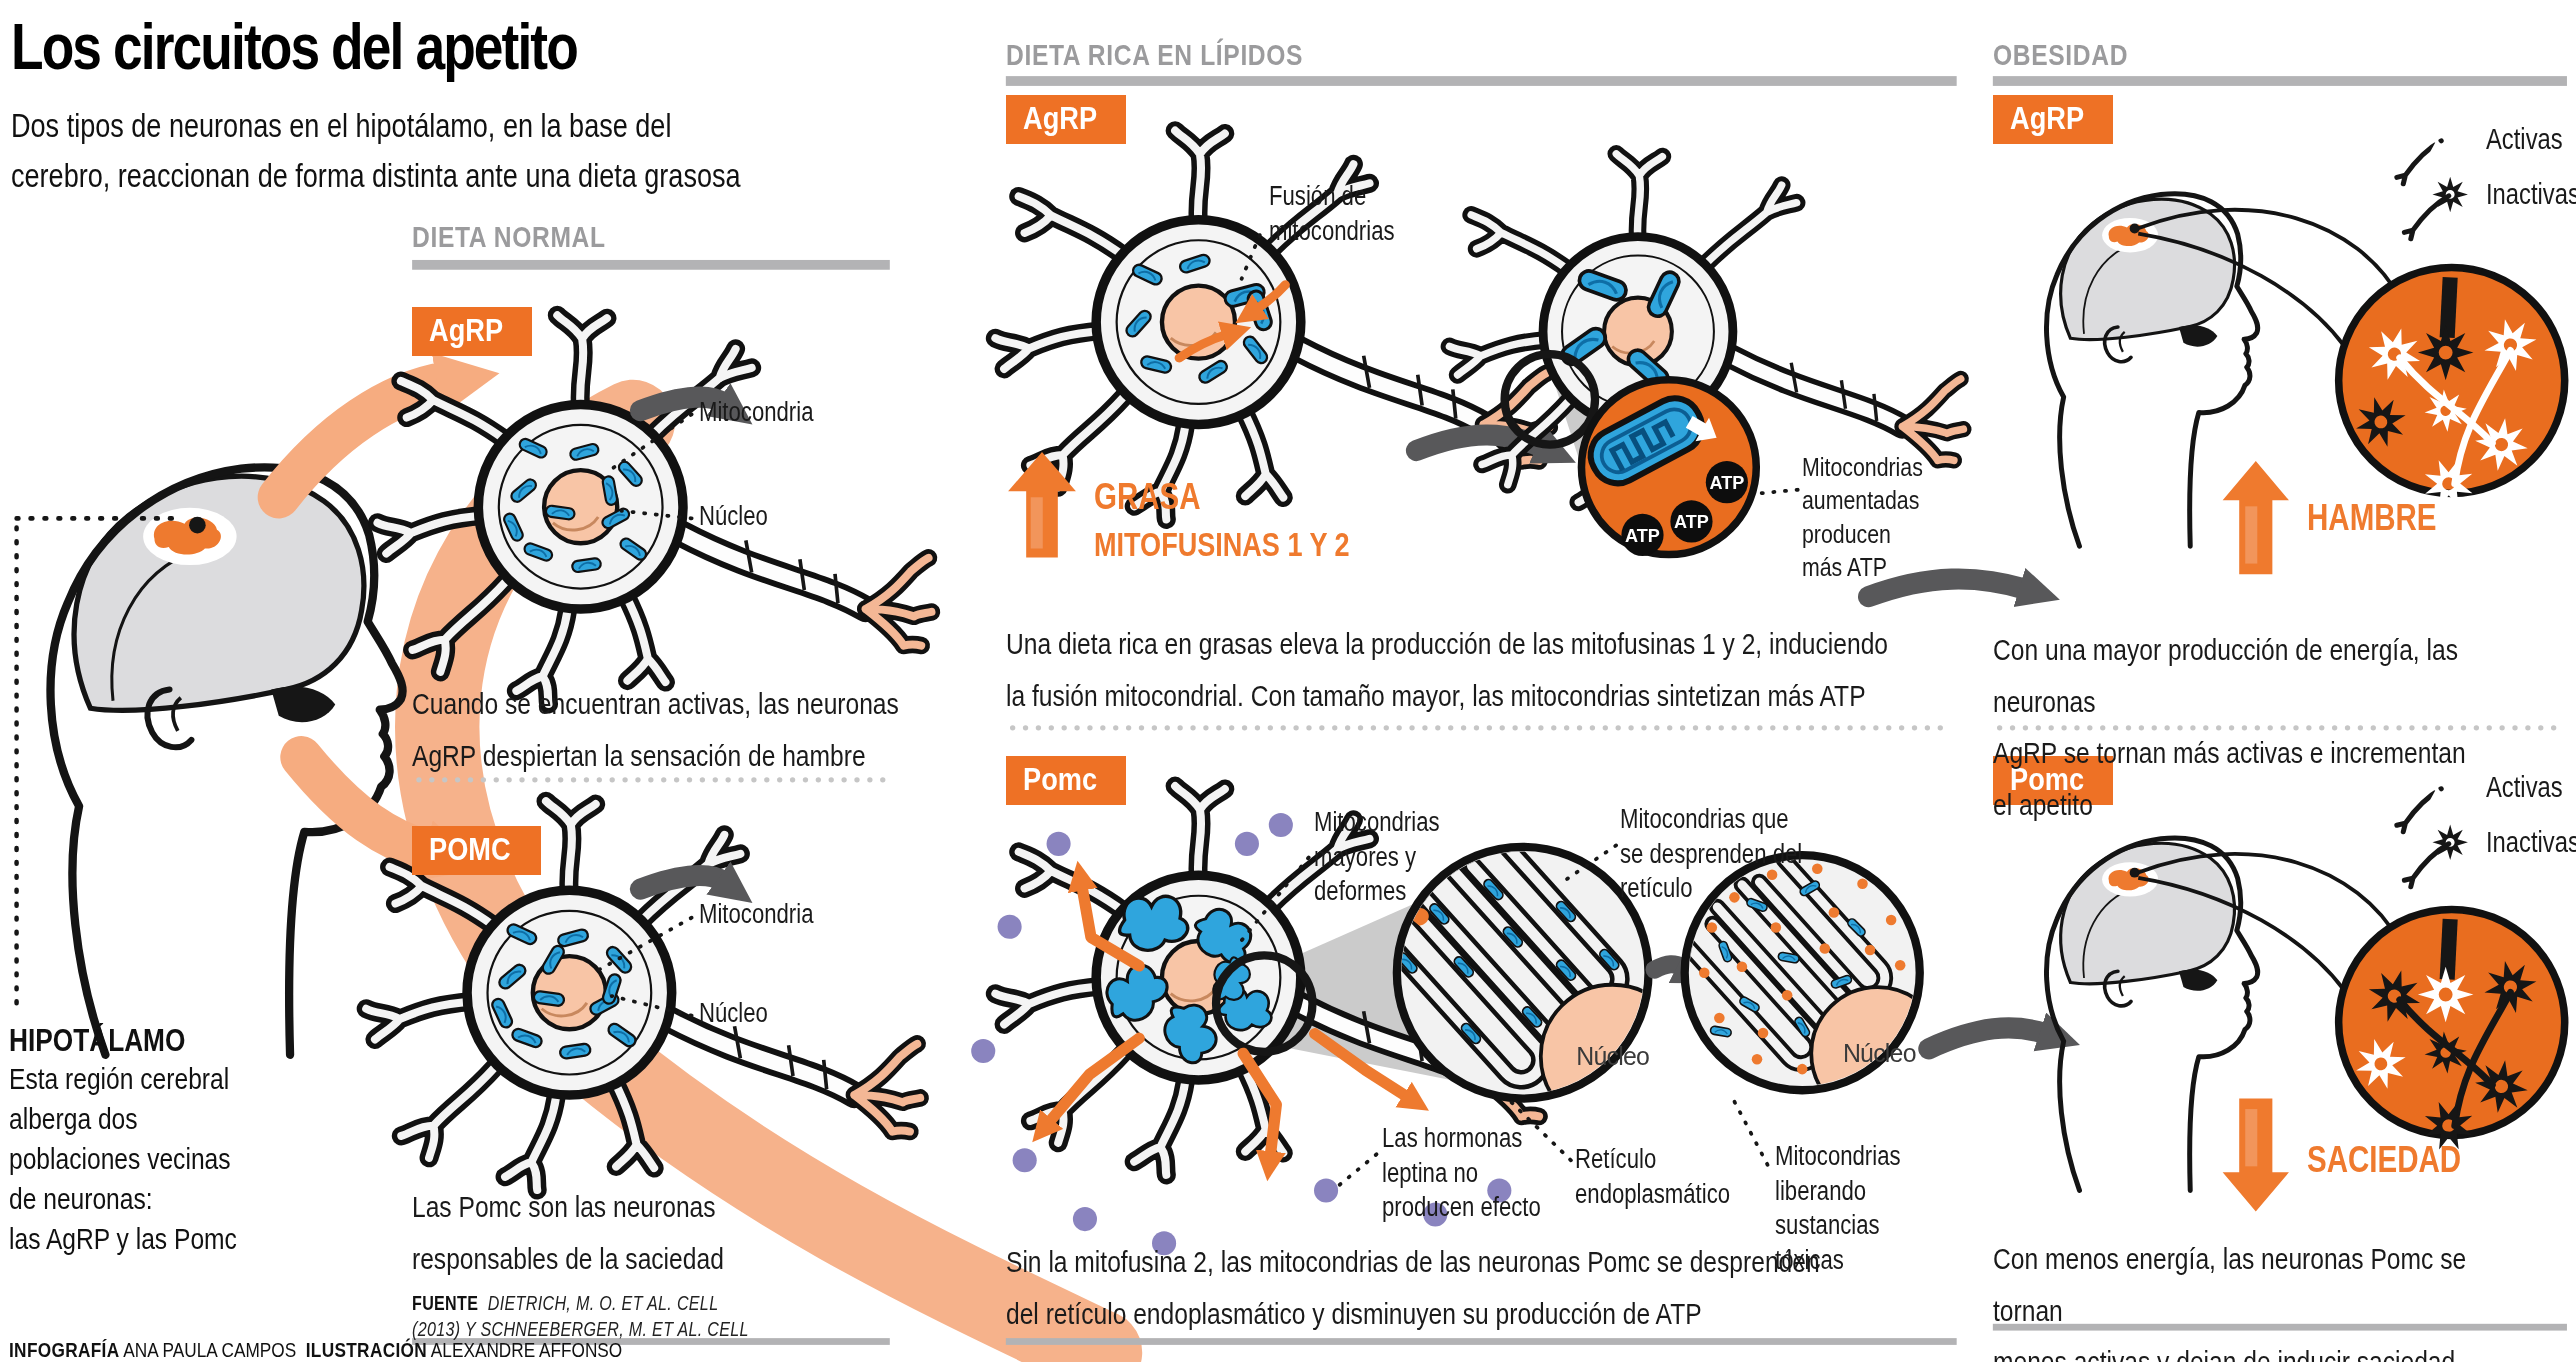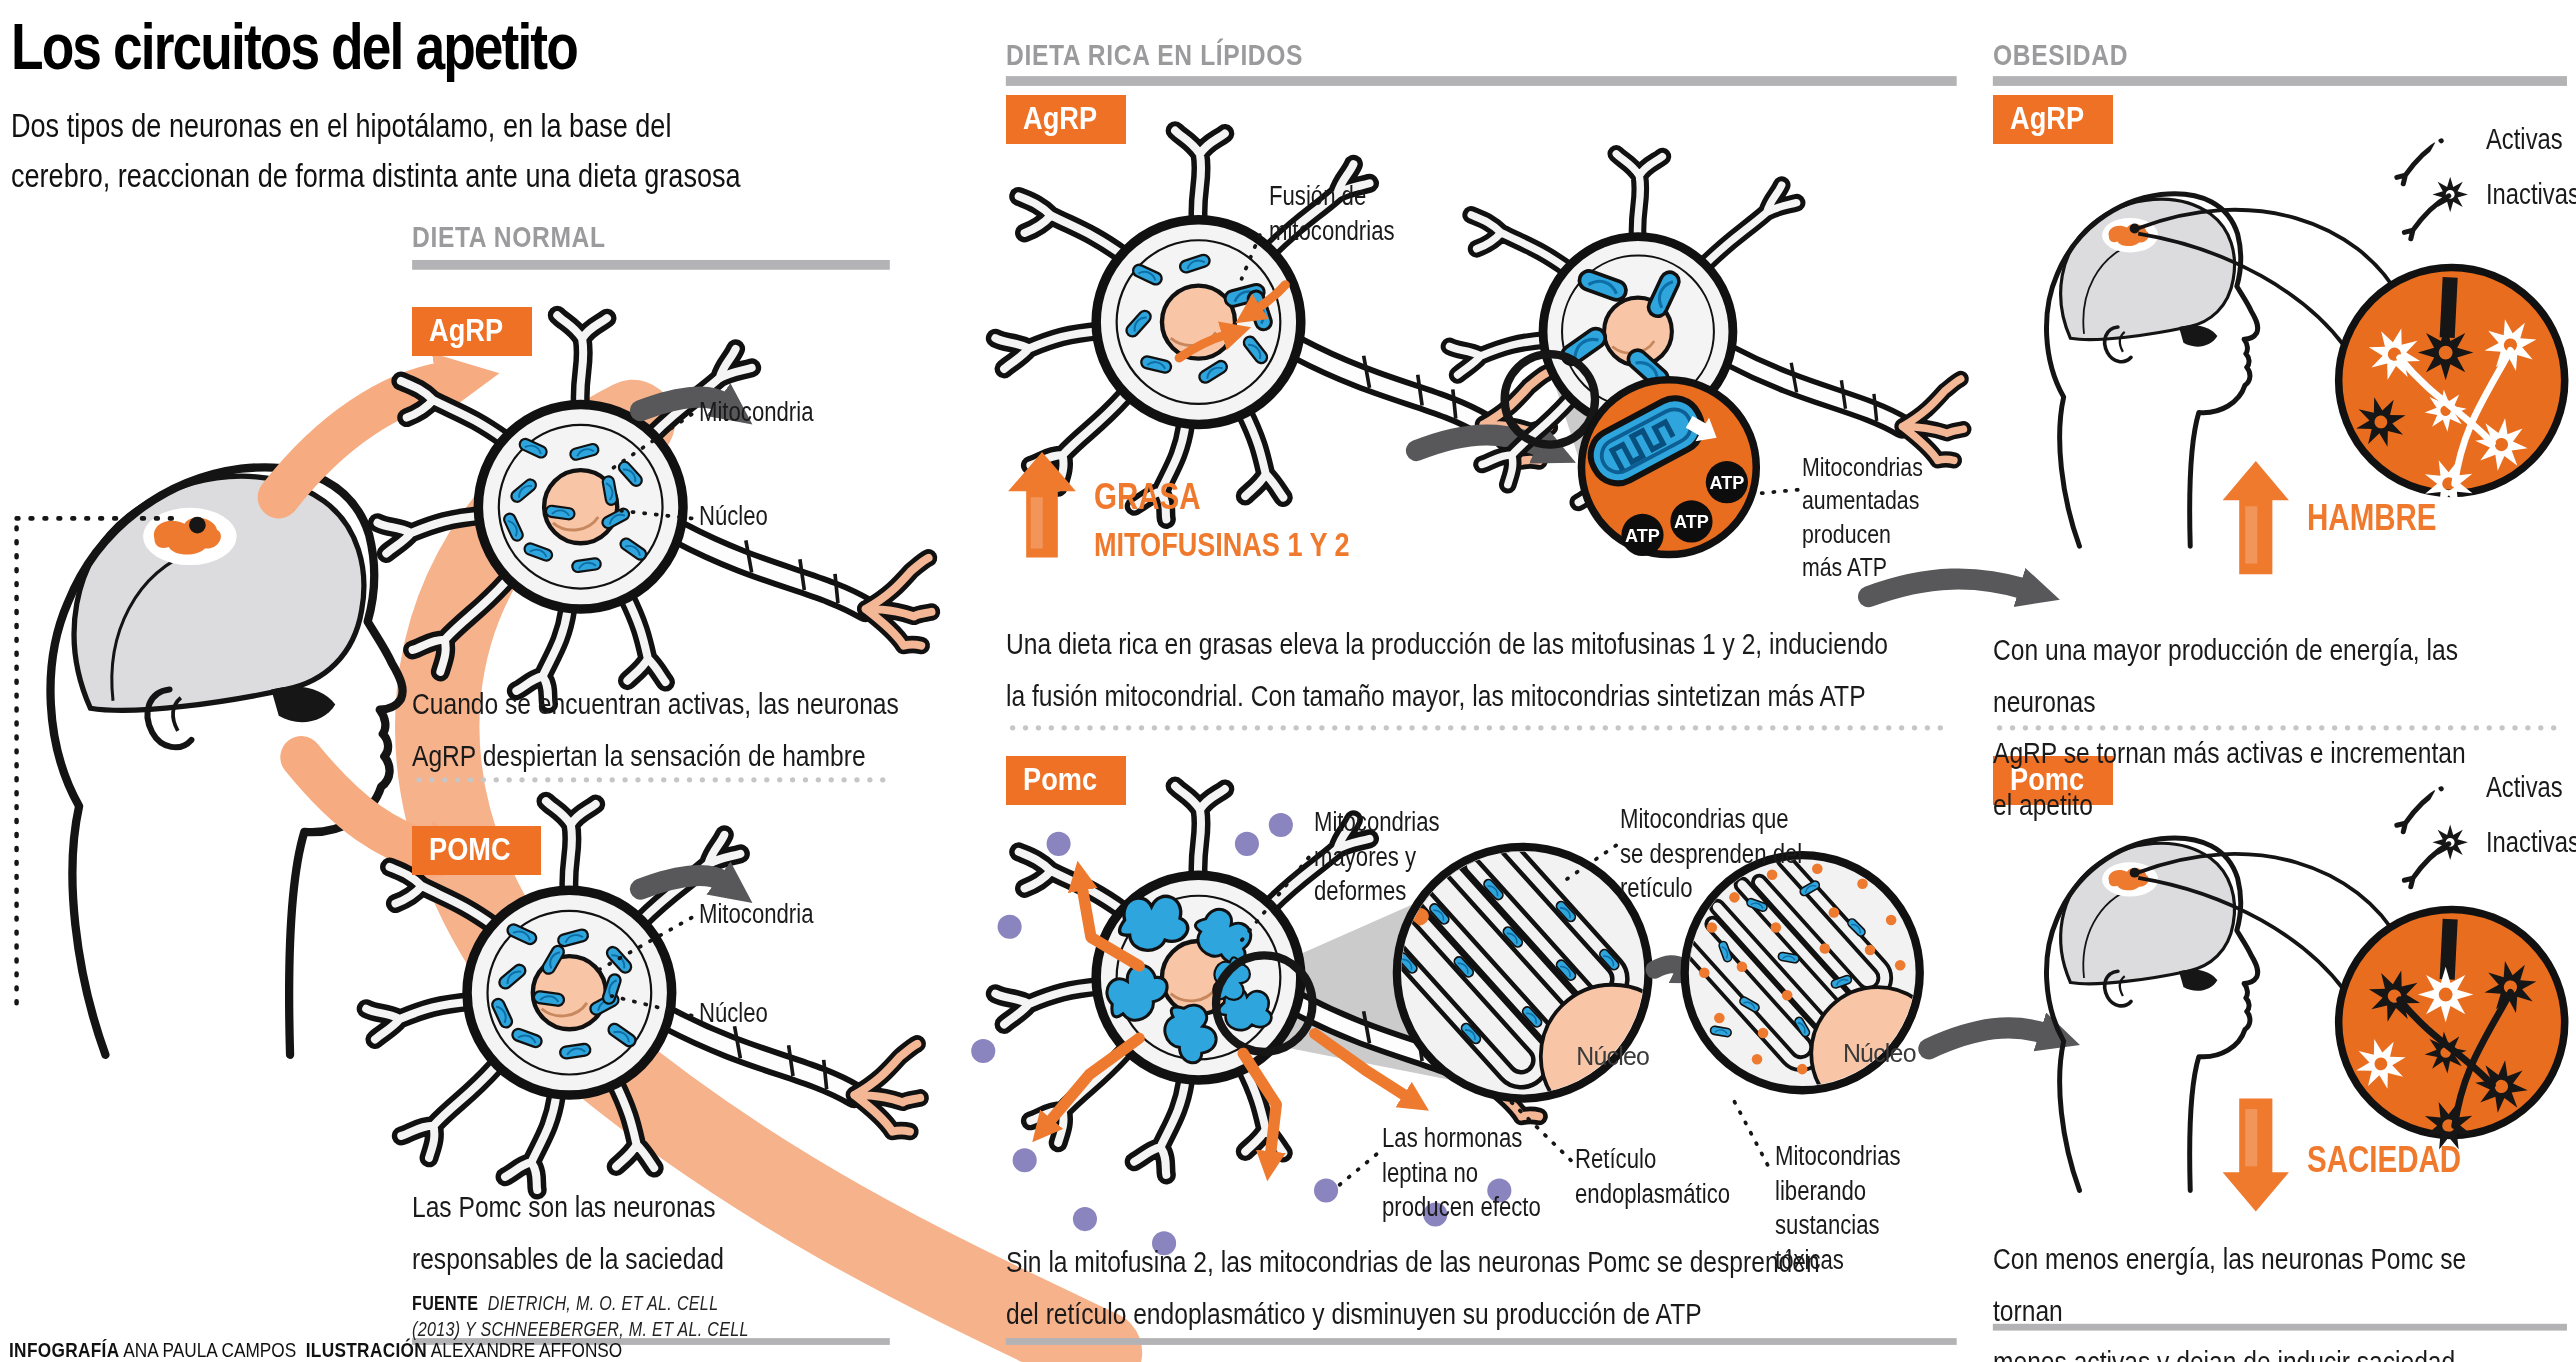--- a/index.html
+++ b/index.html
@@ -463,20 +463,28 @@
 <div class="txt lbl cond" style="left:699px;top:897px;">Mitocondria</div>
 <div class="txt lbl cond" style="left:699px;top:996px;">Núcleo</div>
 <div class="txt cap cond pre" style="left:412px;top:1181px;">Las Pomc son las neuronas
 responsables de la saciedad</div>
 
 <div class="txt fuente cond" style="left:412px;top:1290px;">
   <div><b>FUENTE</b>&nbsp;&nbsp;<i>DIETRICH, M. O. ET AL. CELL</i></div>
   <div><i>(2013) Y SCHNEEBERGER, M. ET AL. CELL</i></div>
 </div>
 
+<div class="txt" style="left:9px;top:1022px;">
+  <div class="hipo-t cond">HIPOTÁLAMO</div>
+  <div class="hipo-b cond pre">Esta región cerebral
+alberga dos
+poblaciones vecinas
+de neuronas:
+las AgRP y las Pomc</div>
+</div>
 
 <div class="txt lbl cond pre" style="left:1269px;top:179px;">Fusión de
 mitocondrias</div>
 <div class="txt accentTxt big cond" style="left:1094px;top:476px;">GRASA</div>
 <div class="txt accentTxt med cond" style="left:1094px;top:526px;">MITOFUSINAS 1 Y 2</div>
 <div class="txt lbl cond pre" style="left:1802px;top:451px;font-size:26px;">Mitocondrias
 aumentadas
 producen
 más ATP</div>
 <div class="txt cap cond pre" style="left:1006px;top:618px;">Una dieta rica en grasas eleva la producción de las mitofusinas 1 y 2, induciendo

